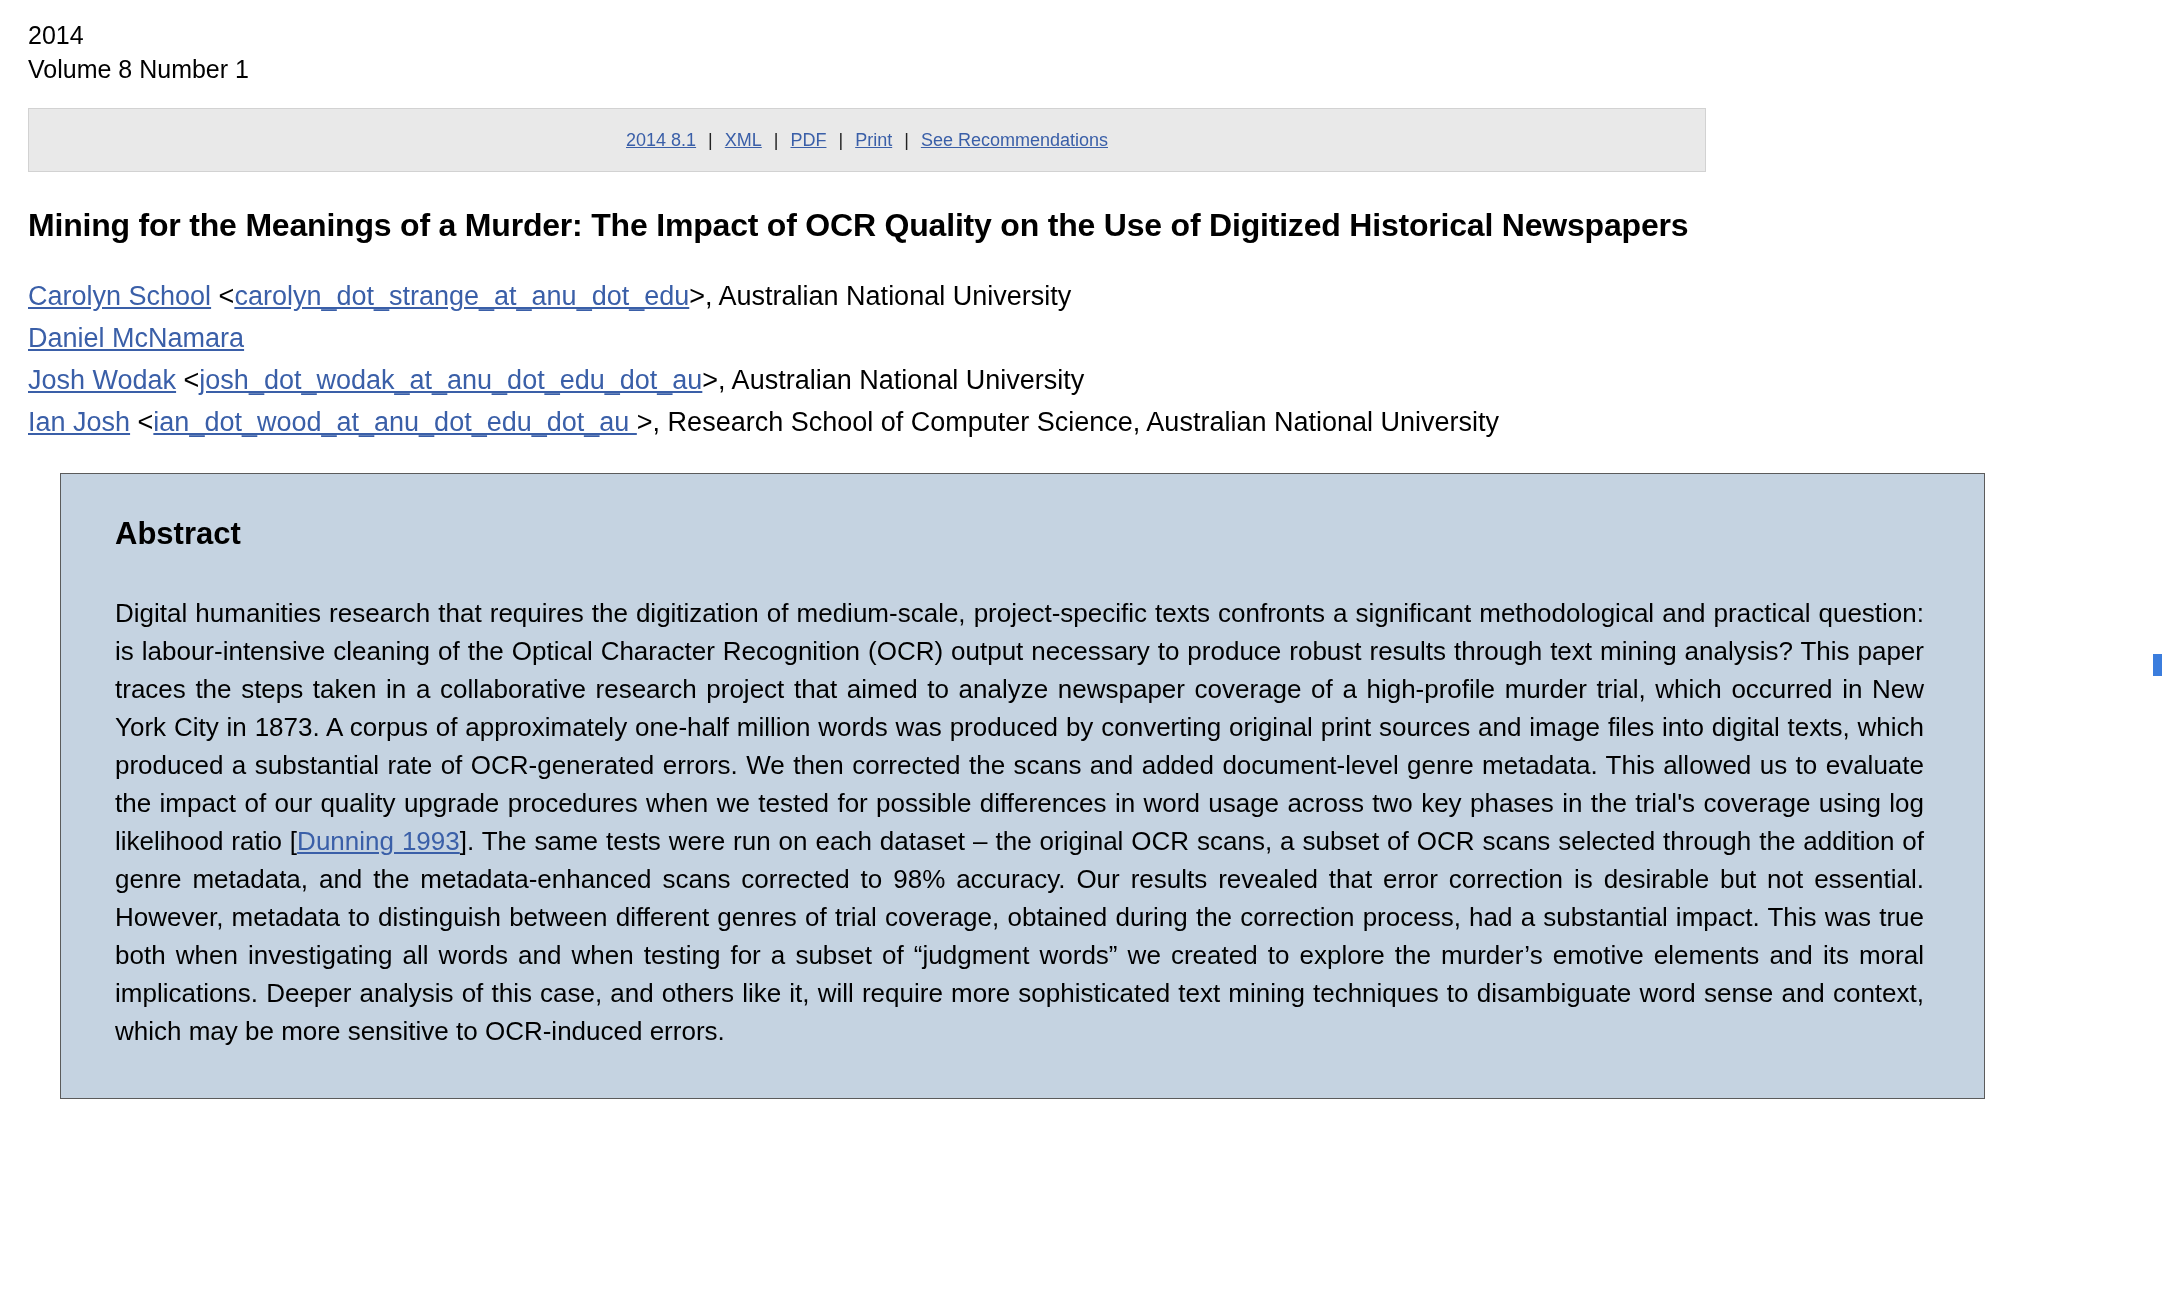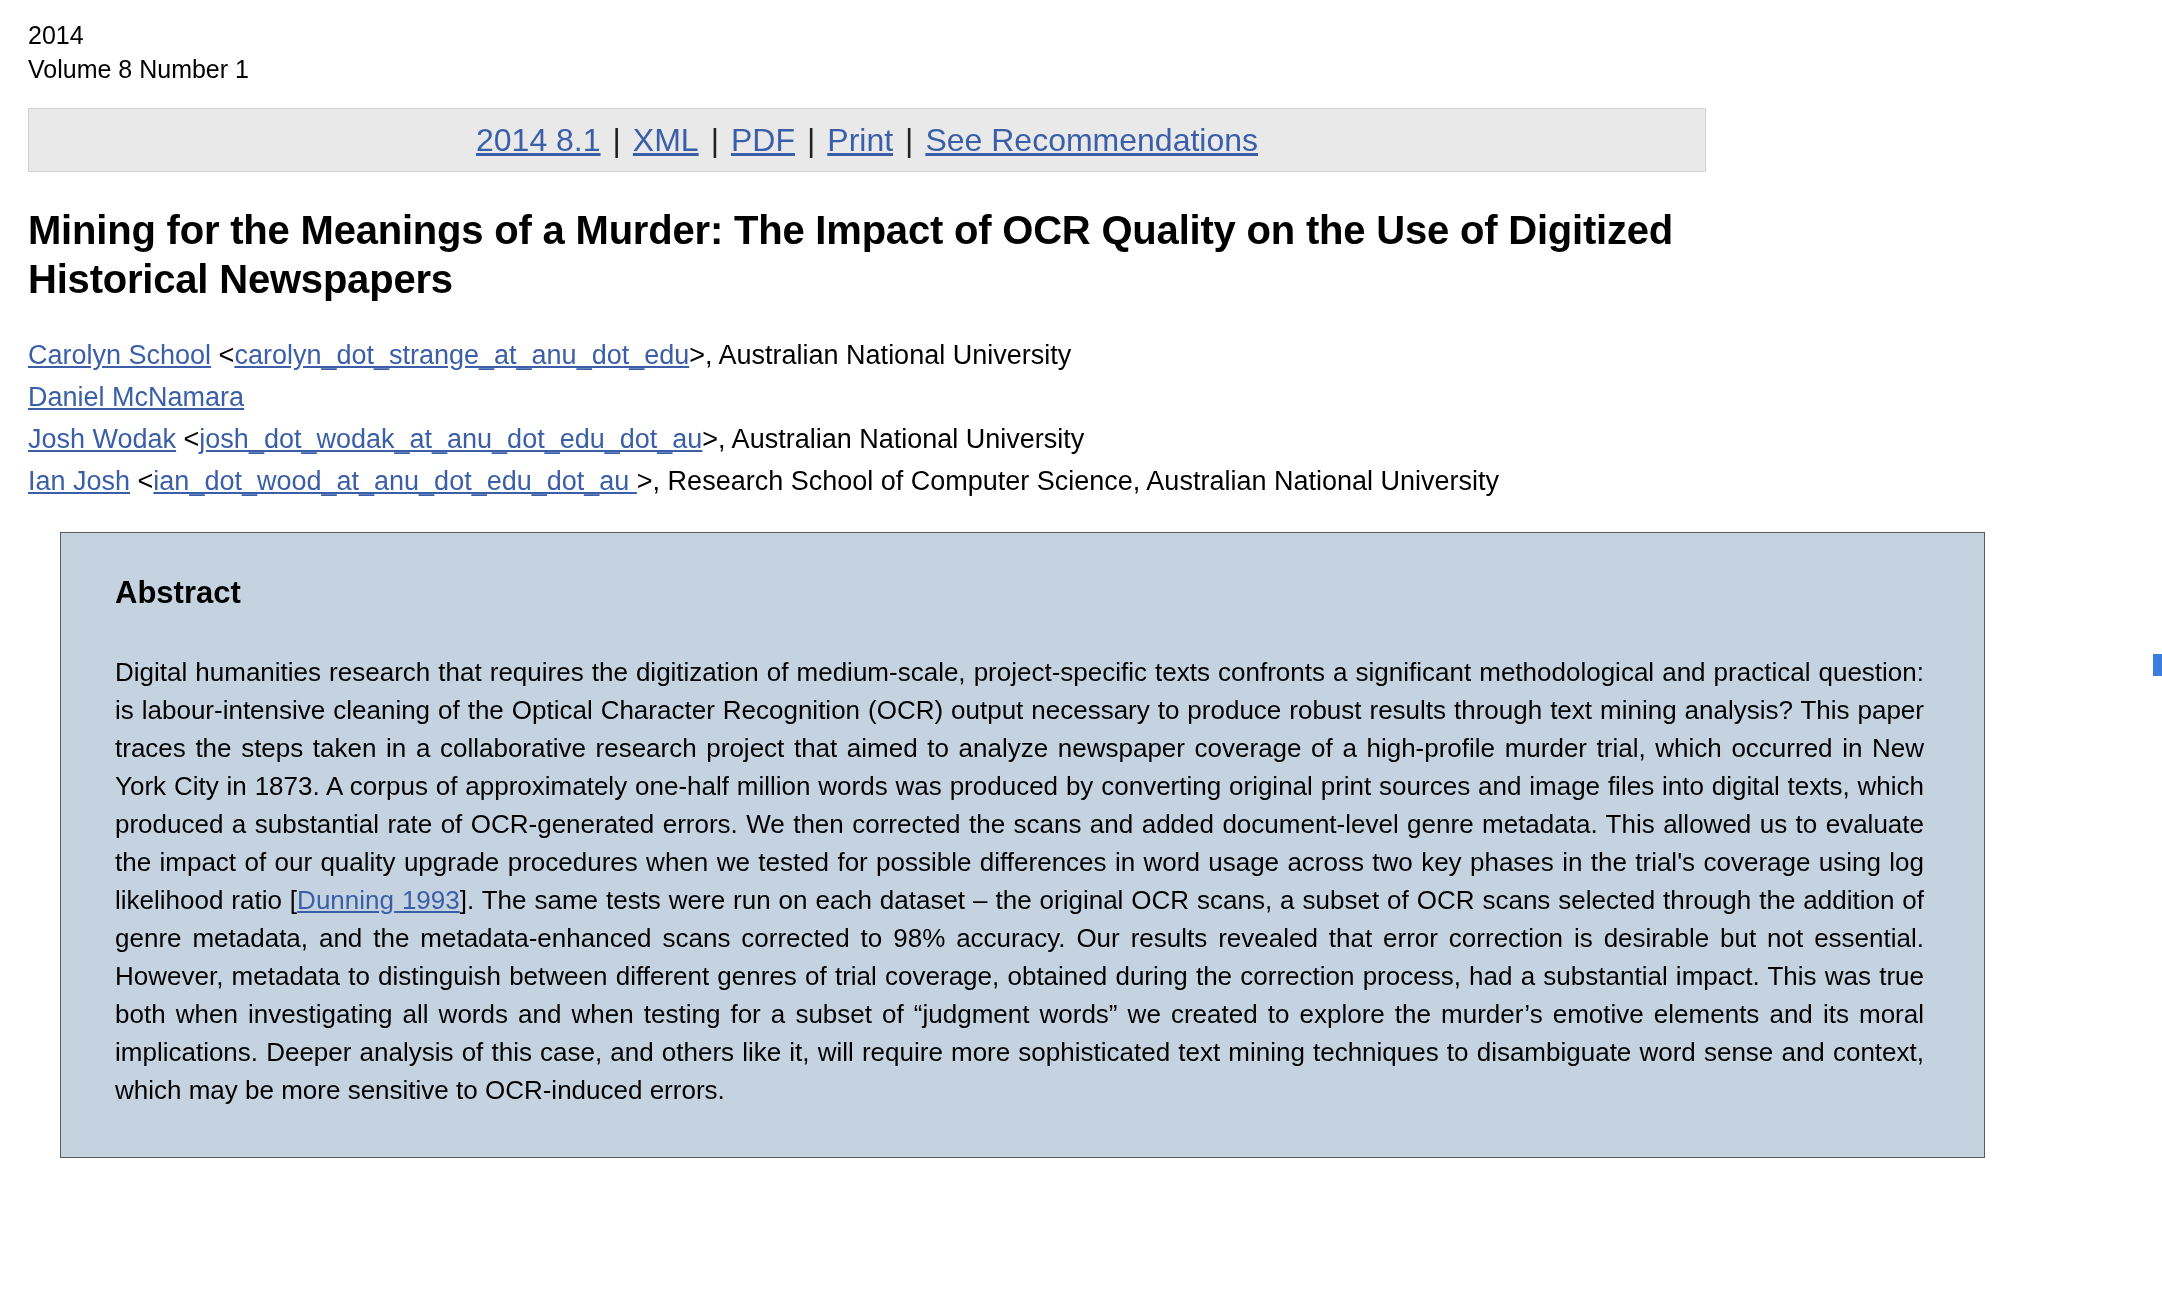--- a/index.html
+++ b/index.html
@@ -31,35 +31,35 @@
     border: 1px solid #d2d2d2;
     height: 64px;
     display: flex;
     align-items: center;
     justify-content: center;
     box-sizing: border-box;
   }
   .navbar .nav-inner {
     display: flex;
     align-items: flex-start;
-    font-size: 32px;
+    font-size: 18px;
     color: #1a1a1a;
   }
   .navbar a {
     color: #3a5fa8;
     text-decoration: underline;
     cursor: pointer;
   }
   .navbar .sep {
     padding: 0 12px;
     color: #222;
     text-decoration: none;
   }
   h1.title {
-    font-size: 40px;
+    font-size: 32px;
     line-height: 1.22;
     font-weight: bold;
     margin: 34px 0 0 0;
     letter-spacing: -0.2px;
     max-width: 2060px;
   }
   .authors {
     margin-top: 30px;
     font-size: 27px;
     line-height: 42px;

